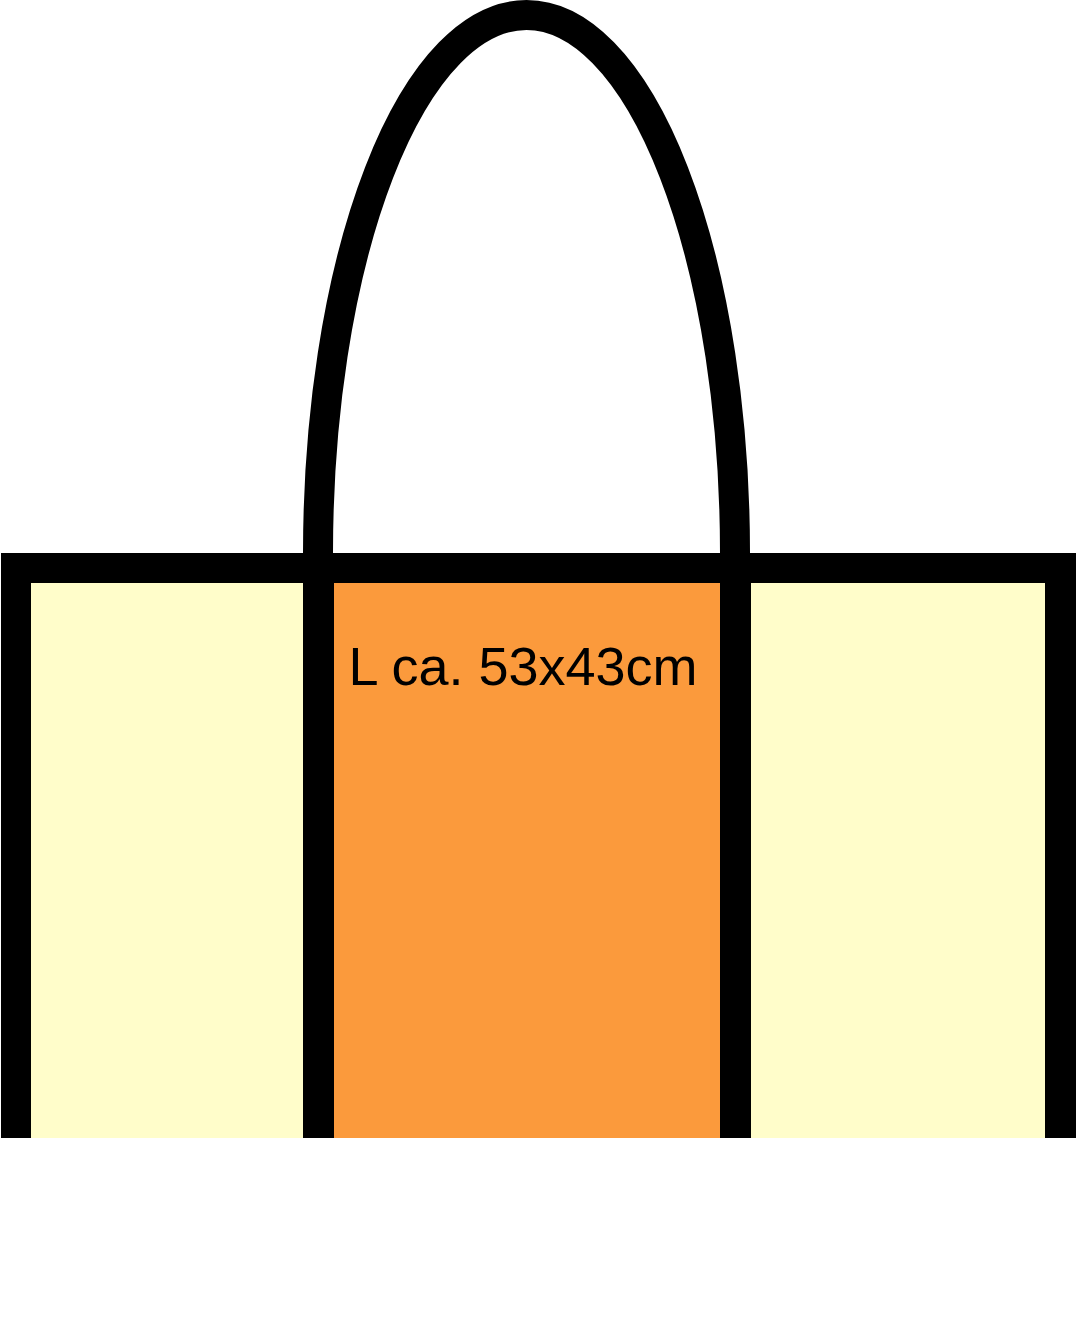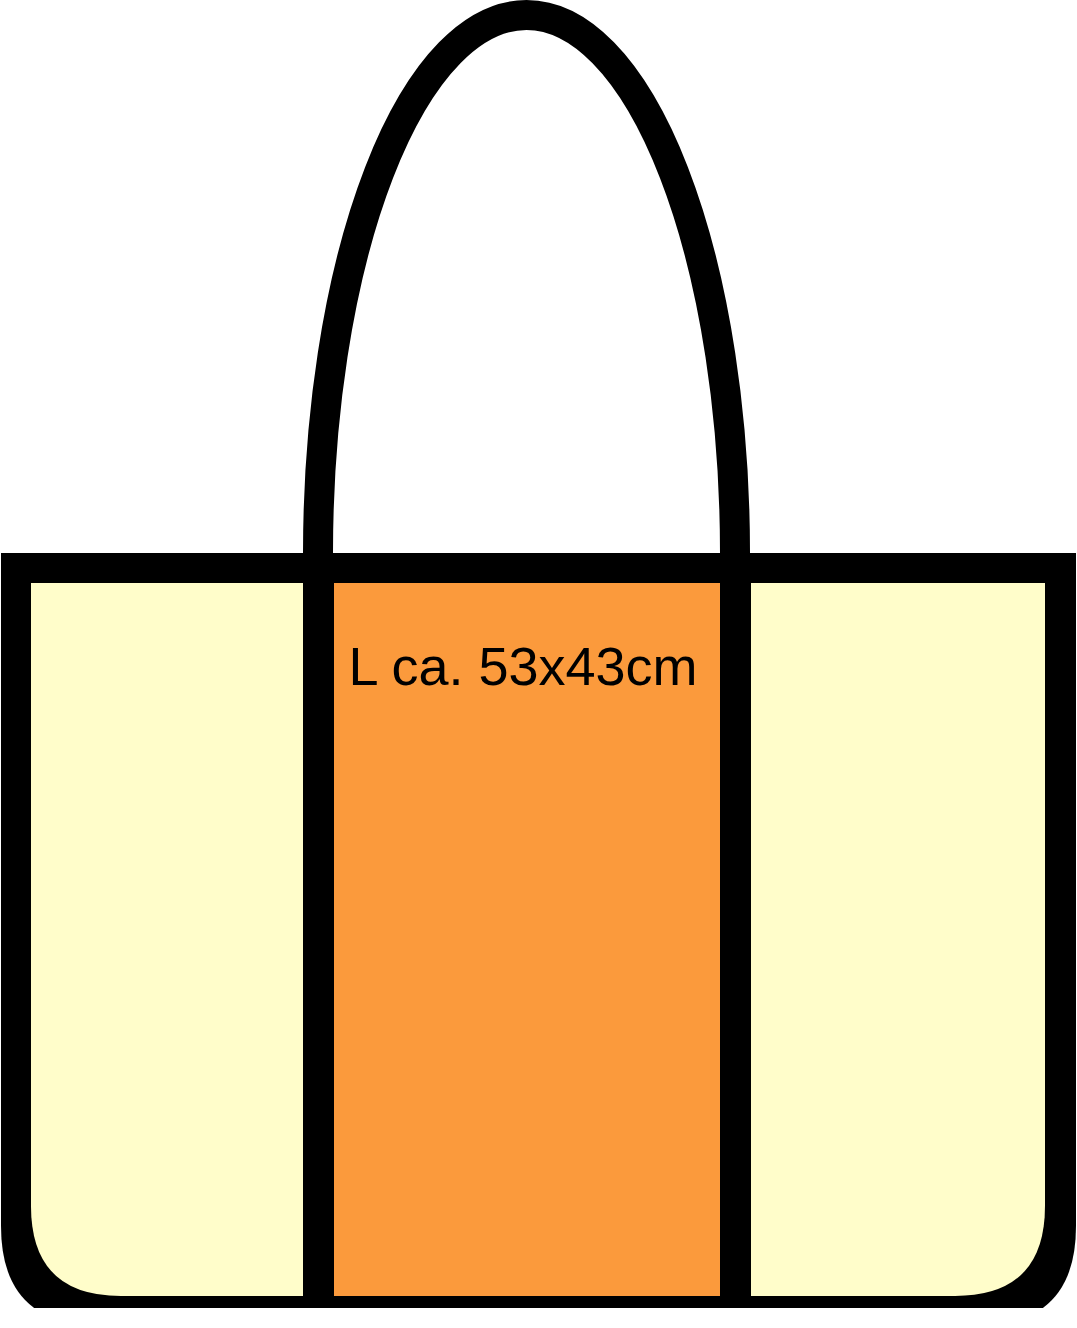--- a/index.html
+++ b/index.html
@@ -3,21 +3,21 @@
 <meta charset="utf-8">
 <style>
   html, body {
     margin: 0;
     padding: 0;
     background: #ffffff;
   }
   .stage {
     position: relative;
     width: 1077px;
-    height: 1308px;
+    height: 1138px;
     background: #ffffff;
     overflow: hidden;
   }
   svg {
     display: block;
   }
   .size-label-text {
     font-family: "Liberation Sans", "DejaVu Sans", sans-serif;
     font-size: 54px;
     font-weight: 400;

